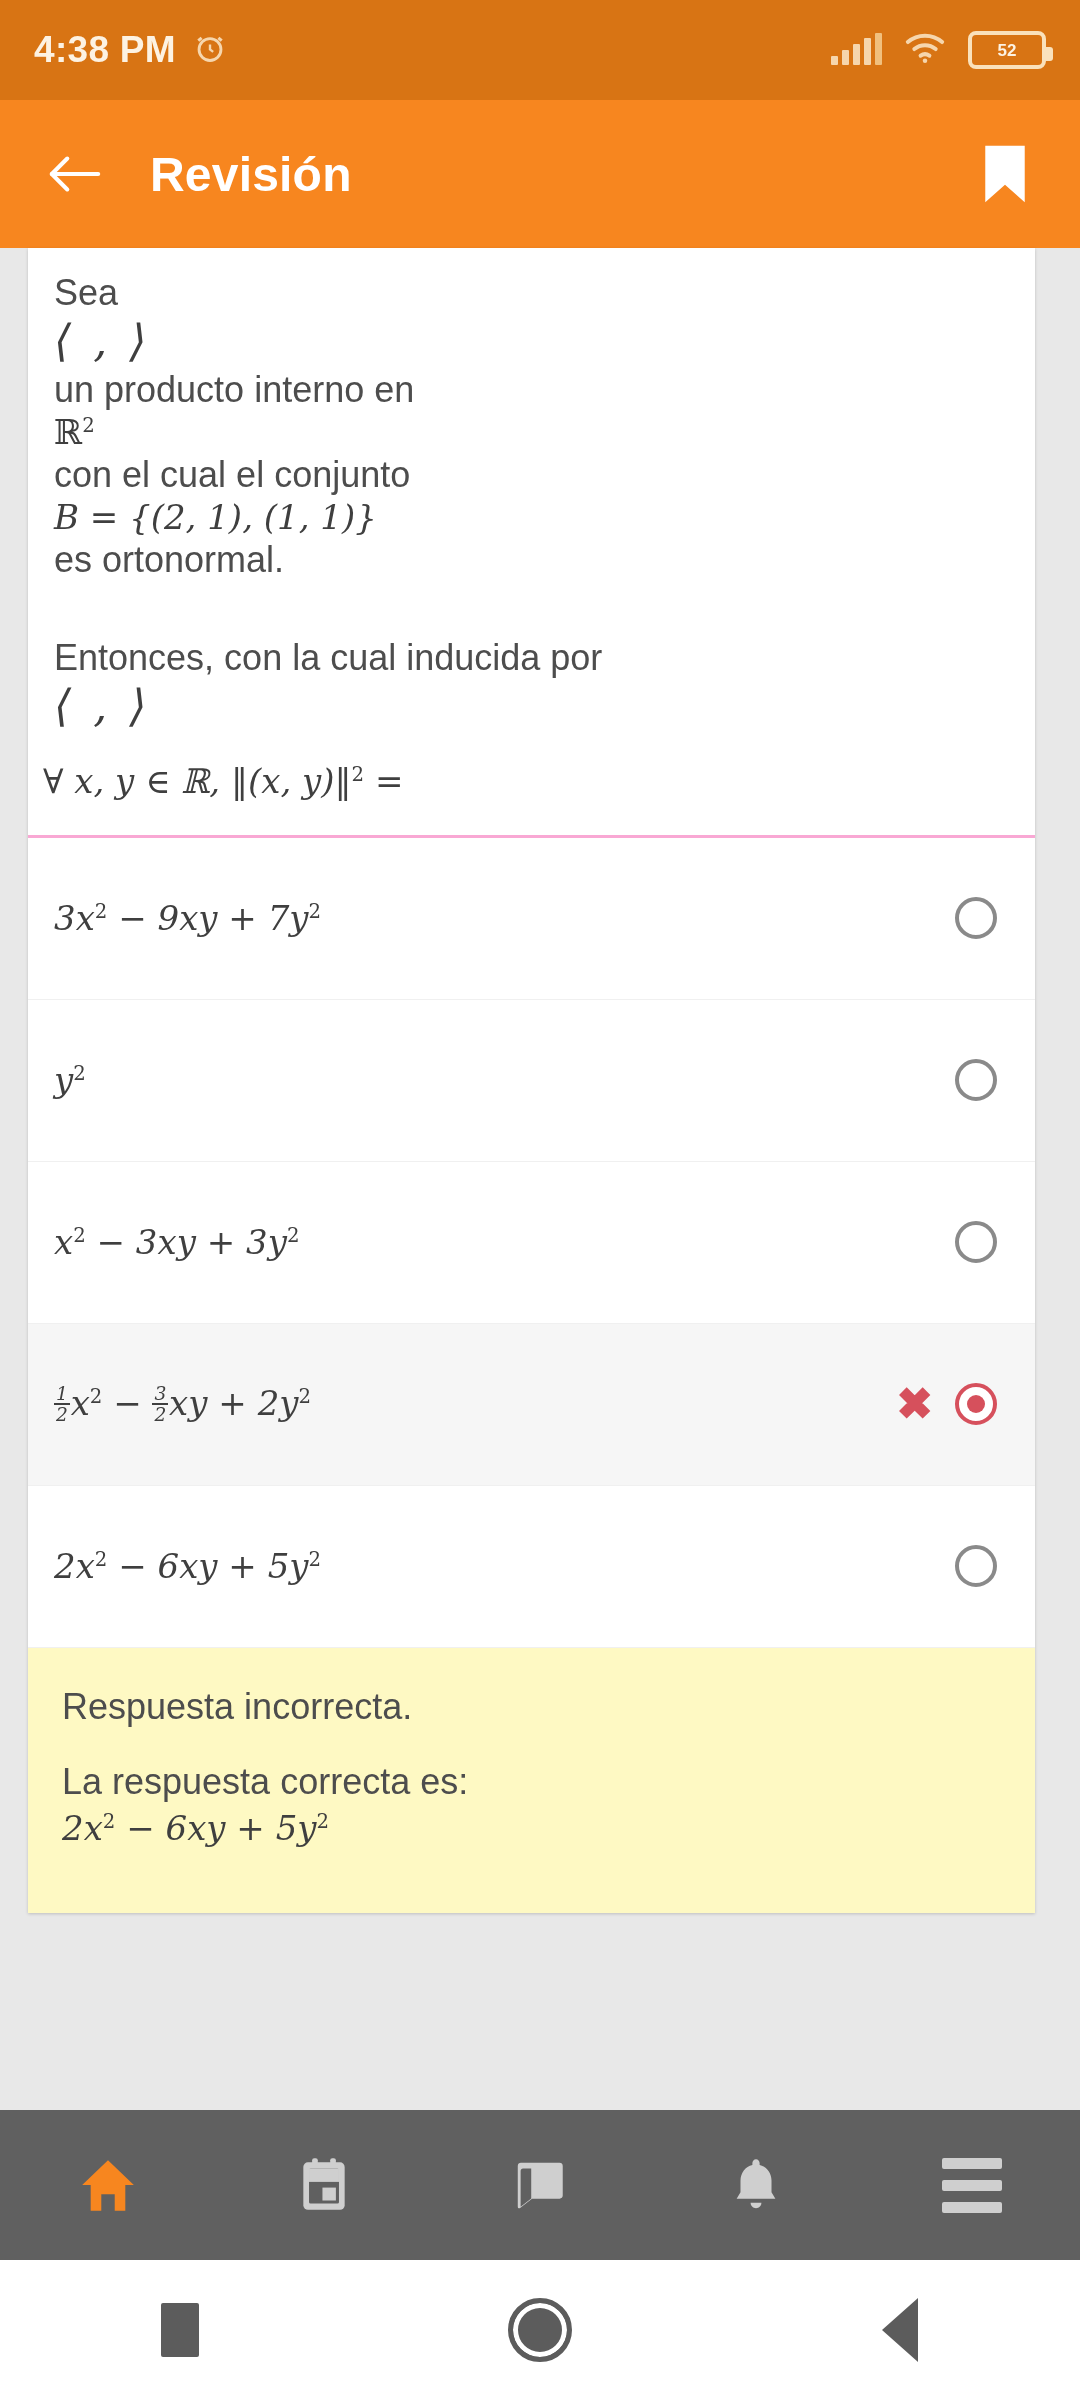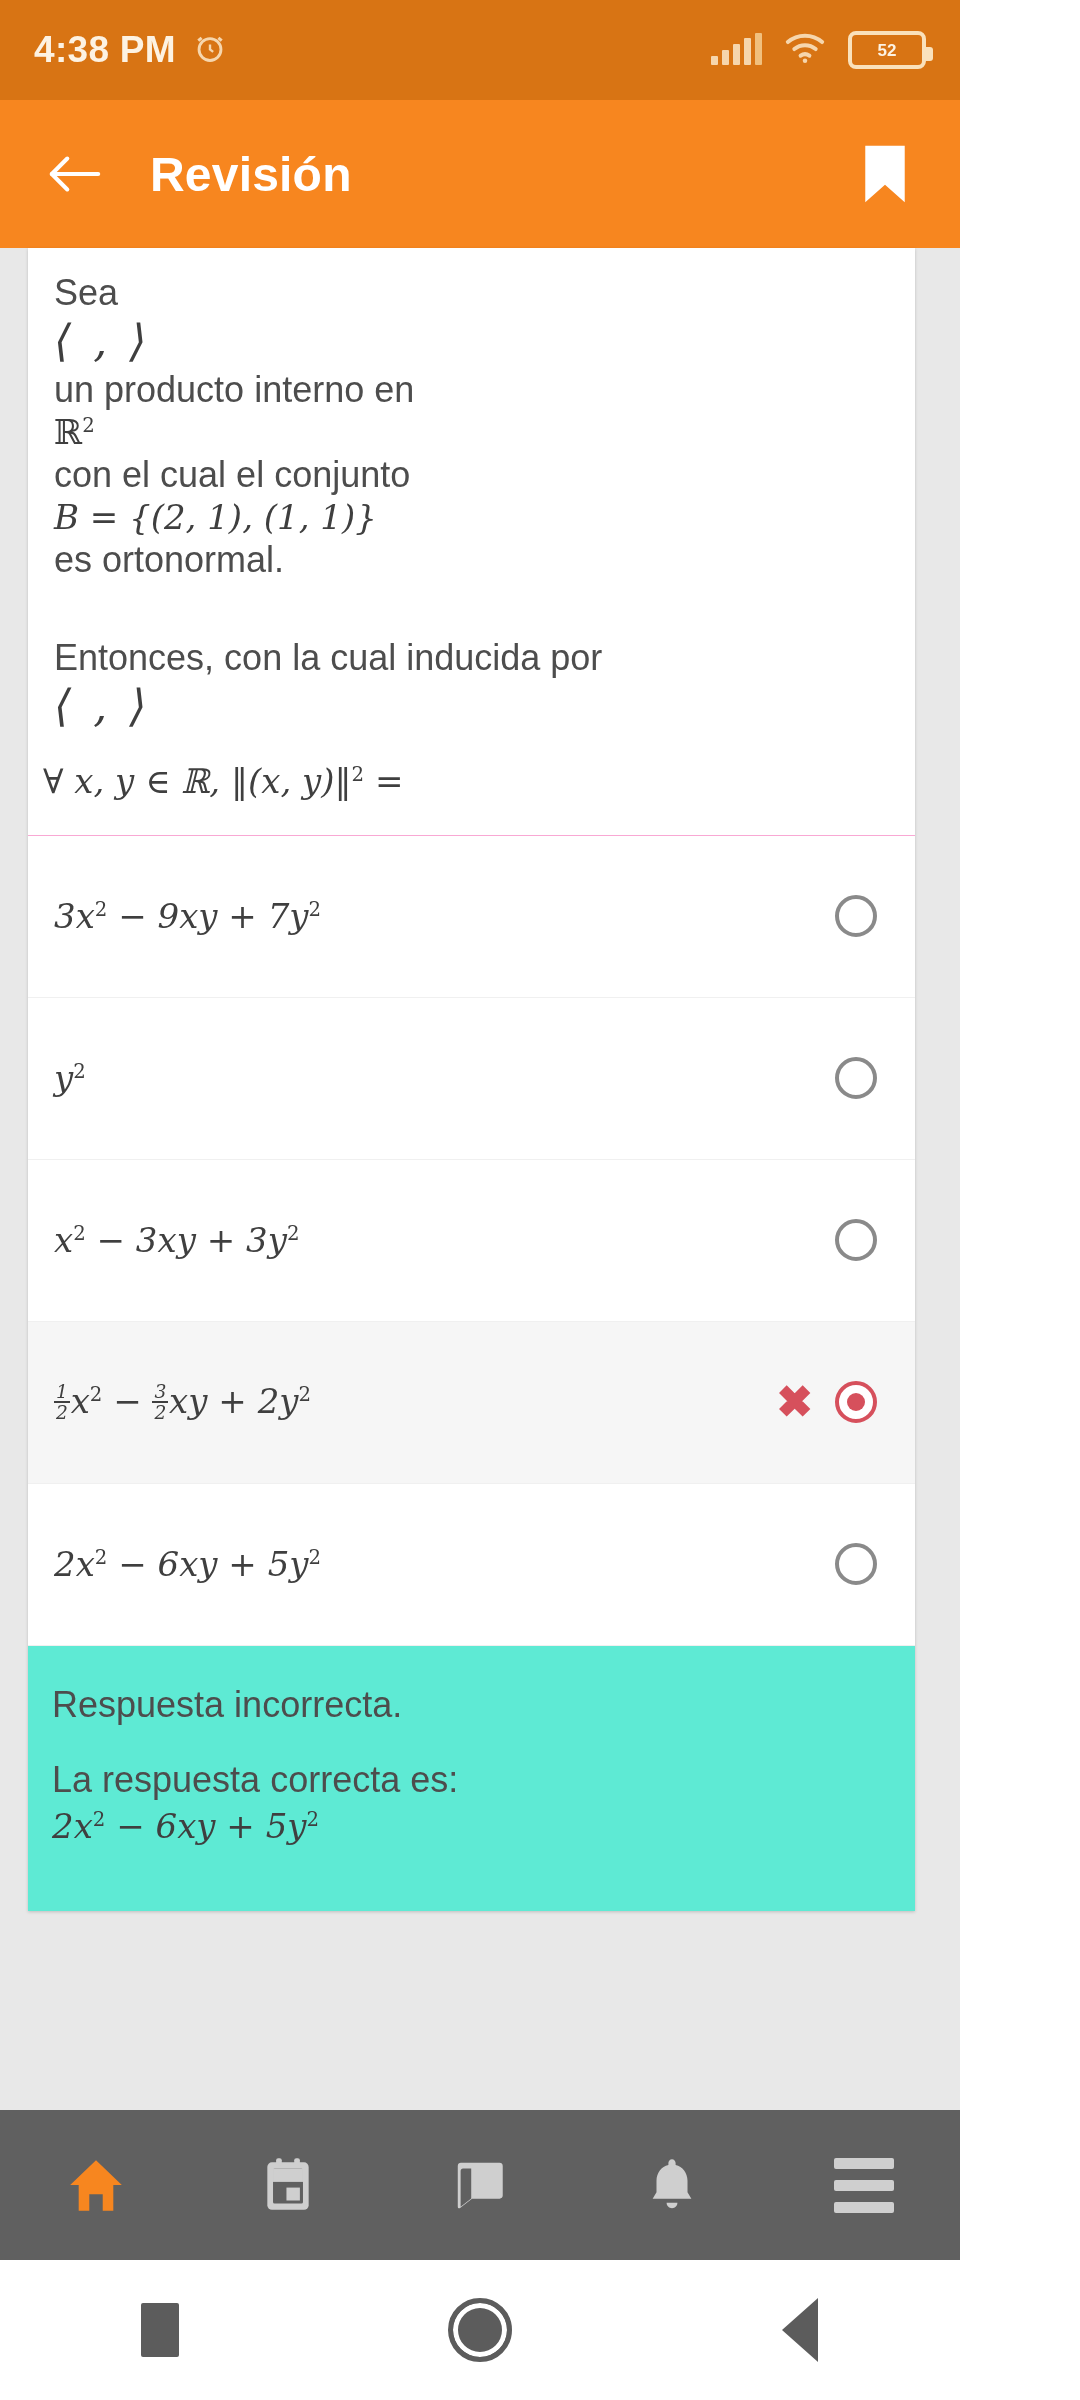--- a/index.html
+++ b/index.html
@@ -2,21 +2,21 @@
 <html><head>
 <meta charset="utf-8">
 <style>
   * { margin:0; padding:0; box-sizing:border-box; }
   html, body {
     width:1080px; height:2400px;
     background:#ffffff;
     font-family:"Liberation Sans", sans-serif;
     overflow:hidden;
   }
-  .phone { position:relative; width:960px; height:2400px; background:#ffffff; }
+  .phone { position:relative; width:1080px; height:2400px; background:#ffffff; }
 
   
   .statusbar {
     height:100px; background:#d87414;
     display:flex; align-items:center; justify-content:space-between;
     padding:0 34px;
   }
   .sb-left { display:flex; align-items:center; gap:16px; }
   .sb-time { color:#fdf2e2; font-size:37px; font-weight:bold; letter-spacing:.3px; }
   .sb-right { display:flex; align-items:center; gap:22px; }
@@ -68,21 +68,21 @@
   }
   .m-md { font-size:44px; }
   .m-lg { font-size:34px; }
   .up { font-style:normal; }
   sup { font-size:.58em; vertical-align:super; font-style:normal; }
   .brk { letter-spacing:4px; }
   .spacer-a { height:52px; }
   .norm-line { padding:0 15px; margin-top:24px; margin-bottom:34px; }
 
   
-  .opts { border-top:1px solid #f9a8d4; }
+  .opts { border-top:3px solid #f9a8d4; }
   .opt {
     display:flex; align-items:center; justify-content:space-between;
     min-height:162px; padding:0 38px 0 26px;
     border-bottom:1px solid #f0f0f0; background:#ffffff;
   }
   .opt.sel { background:#f6f6f6; }
   .opt-body { flex:1; }
   .opt-right { display:flex; align-items:center; gap:22px; }
   .radio {
     width:42px; height:42px; border-radius:50%;
@@ -100,21 +100,21 @@
   
   .frac {
     display:inline-block; vertical-align:-0.32em;
     text-align:center; font-size:.55em; line-height:1.02;
     font-style:italic; margin-right:.04em;
   }
   .frac .num { display:block; border-bottom:2px solid #3f3f3f; padding:0 2px; }
   .frac .den { display:block; padding:0 2px; }
 
   
-  .feedback { background:#5eead4; padding:36px 30px 64px 24px; }
+  .feedback { background:#fef9c3; padding:36px 30px 64px 34px; }
   .fb-line { color:#4d4d4d; font-size:36px; line-height:1.3; }
   .fb-line + .fb-line { margin-top:28px; }
   .fb-math { margin-top:4px; }
 
   
   .bottomnav {
     position:absolute; left:0; right:0; bottom:140px; height:150px;
     background:#606060; display:flex; align-items:center;
   }
   .bn-item { flex:1; display:flex; align-items:center; justify-content:center; height:100%; }

